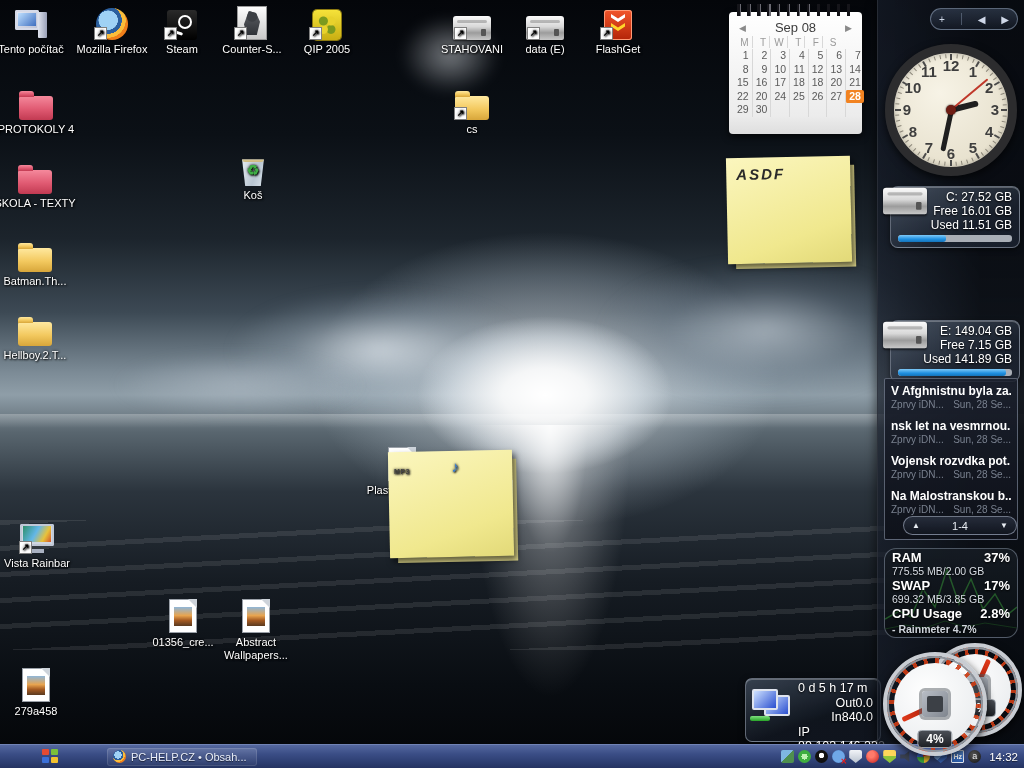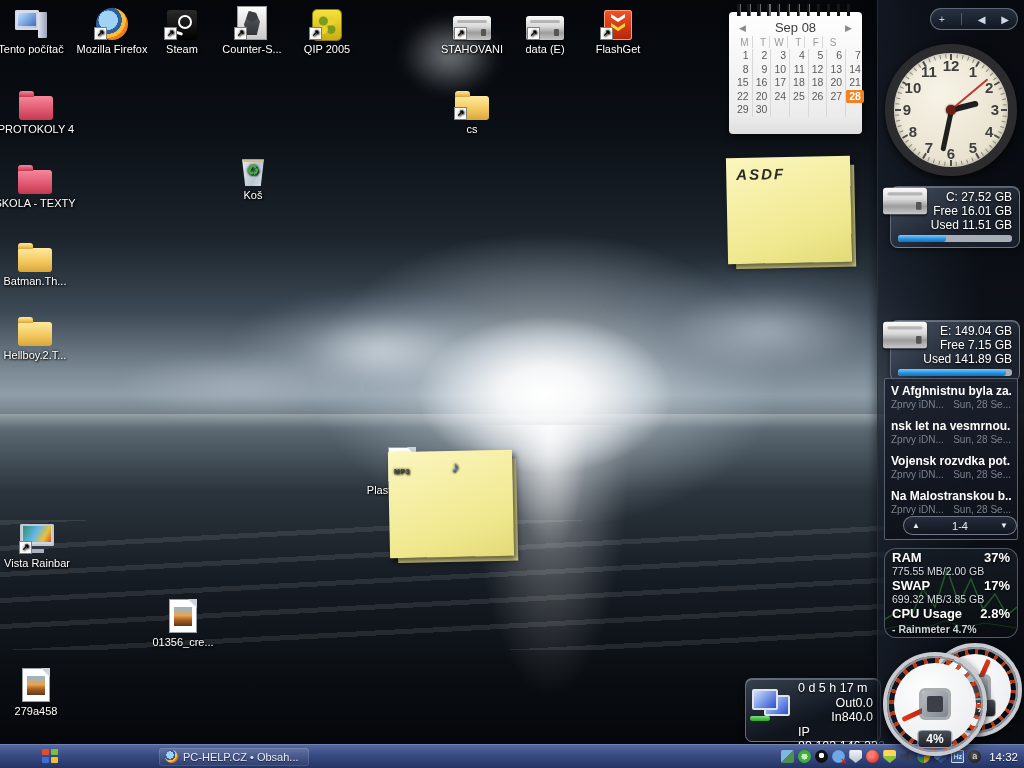--- a/index.html
+++ b/index.html
@@ -185,21 +185,21 @@
      padding:8px 0 0 10px;box-sizing:border-box}
   .note span{font-size:15px;letter-spacing:2px;color:#2a2a2a;font-weight:bold;font-style:italic}
 
   
   .taskbar{position:absolute;left:0;right:0;bottom:0;height:23px;
      background:linear-gradient(#55689f 0%,#3a4d85 40%,#2b3c6e 80%,#243361 100%);border-top:1px solid #7183b5;
      display:flex;align-items:center}
   .winlogo{width:17px;height:15px;margin-left:42px;display:grid;grid-template-columns:7px 7px;grid-template-rows:6px 6px;gap:2px;cursor:pointer}
   .winlogo i{border-radius:1px}
   .wl1{background:#e34b33}.wl2{background:#7bbf3a}.wl3{background:#3a6fd8}.wl4{background:#f2c12e}
-  .taskbtn{margin-left:100px;height:18px;display:flex;align-items:center;gap:5px;padding:0 10px 0 6px;border-radius:3px;cursor:pointer;
+  .taskbtn{margin-left:48px;height:18px;display:flex;align-items:center;gap:5px;padding:0 10px 0 6px;border-radius:3px;cursor:pointer;
      background:linear-gradient(rgba(255,255,255,.14),rgba(255,255,255,.03));box-shadow:inset 0 0 0 1px rgba(255,255,255,.12)}
   .ffmini{width:13px;height:13px;border-radius:50%;
      background:radial-gradient(circle at 38% 38%,#9fd2f5 0 32%,#2b5f9e 33% 46%,#f9bd3b 47% 60%,#ef7f1a 61% 100%)}
   .tasklabel{color:#e8edf8;font-size:11px;white-space:nowrap;text-shadow:0 1px 1px rgba(0,0,0,.6)}
   .tray{margin-left:auto;display:flex;align-items:center;gap:4px;padding-right:6px}
   .ti{width:13px;height:13px;border-radius:2px;position:relative;cursor:pointer;flex:0 0 auto}
   .t-round{border-radius:50%}
   .t-img{background:linear-gradient(135deg,#7fb7e0 50%,#4e8f4e 50%)}
   .t-clover{background:radial-gradient(circle at 50% 50%,#bff2b0 0 3px,#3fae3f 3px 7px,#2c7e2c)}
   .t-steam{background:radial-gradient(circle at 50% 42%,#fff 0 2.5px,#111 3px)}
@@ -340,20 +340,26 @@
         </div>
       <div class="shortcut">↗</div>
       </div>
     <span>Vista Rainbar</span>
   </div>
   <div class="dicon" style="left:183px;top:597px">
     <div class="ic">
         <div class="i-page i-img"></div>
       </div>
     <span>01356_cre...</span>
+  </div>
+  <div class="dicon" style="left:256px;top:597px">
+    <div class="ic">
+        <div class="i-page i-img"></div>
+      </div>
+    <span>Abstract Wallpapers...</span>
   </div>
   <div class="dicon" style="left:36px;top:666px">
     <div class="ic">
         <div class="i-page i-img"></div>
       </div>
     <span>279a458</span>
   </div>
 
   <div class="calendar">
     <div class="cal-paper">

